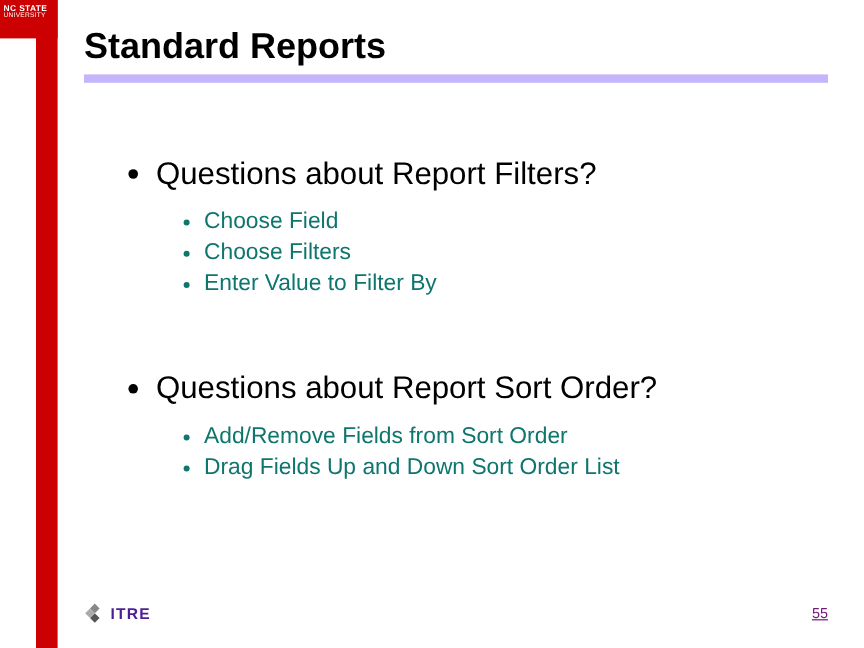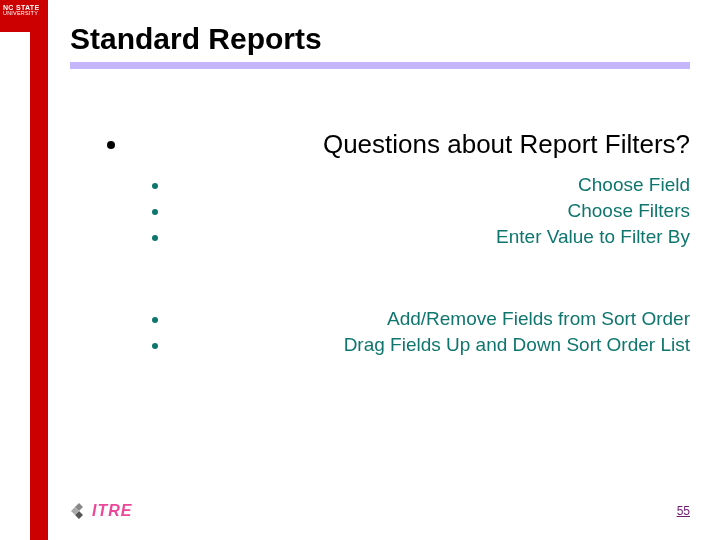--- a/index.html
+++ b/index.html
@@ -47,21 +47,20 @@
   .title {
     font-size: 30px;
     color: #000;
     padding-bottom: 6px;
     border-bottom: 7px solid #c4b5fd;
     margin-bottom: 60px;
   }
   .section {
     margin-left: 40px;
     margin-bottom: 60px;
-    text-align: right;
   }
   .main-bullet {
     font-size: 26px;
     color: #000;
     list-style: disc;
     margin-left: 20px;
     margin-bottom: 14px;
   }
   .sub-list {
     margin-left: 60px;
@@ -81,25 +80,24 @@
     align-items: center;
     gap: 4px;
   }
   .footer-logo-icon {
     width: 18px;
     height: 18px;
     position: relative;
   }
   .footer-logo-icon svg { display: block; }
   .footer-logo-text {
-    font-size: 16px;
+    font-size: 13px;
     font-weight: bold;
     letter-spacing: 1px;
-    color: #ec4899;
-    font-style: italic;
+    color: #4c1d95;
   }
   .page-num {
     position: absolute;
     right: 30px;
     bottom: 22px;
     font-size: 12px;
     color: #701a75;
     text-decoration: underline;
   }
 </style>
@@ -121,20 +119,23 @@
       <li class="main-bullet">Questions about Report Filters?</li>
     </ul>
     <ul class="sub-list">
       <li class="sub-bullet">Choose Field</li>
       <li class="sub-bullet">Choose Filters</li>
       <li class="sub-bullet">Enter Value to Filter By</li>
     </ul>
   </div>
 
   <div class="section">
+    <ul>
+      <li class="main-bullet">Questions about Report Sort Order?</li>
+    </ul>
     <ul class="sub-list">
       <li class="sub-bullet">Add/Remove Fields from Sort Order</li>
       <li class="sub-bullet">Drag Fields Up and Down Sort Order List</li>
     </ul>
   </div>
 </div>
 
 <div class="footer-logo">
   <span class="footer-logo-icon">
     <svg width="18" height="18" viewBox="0 0 18 18">

